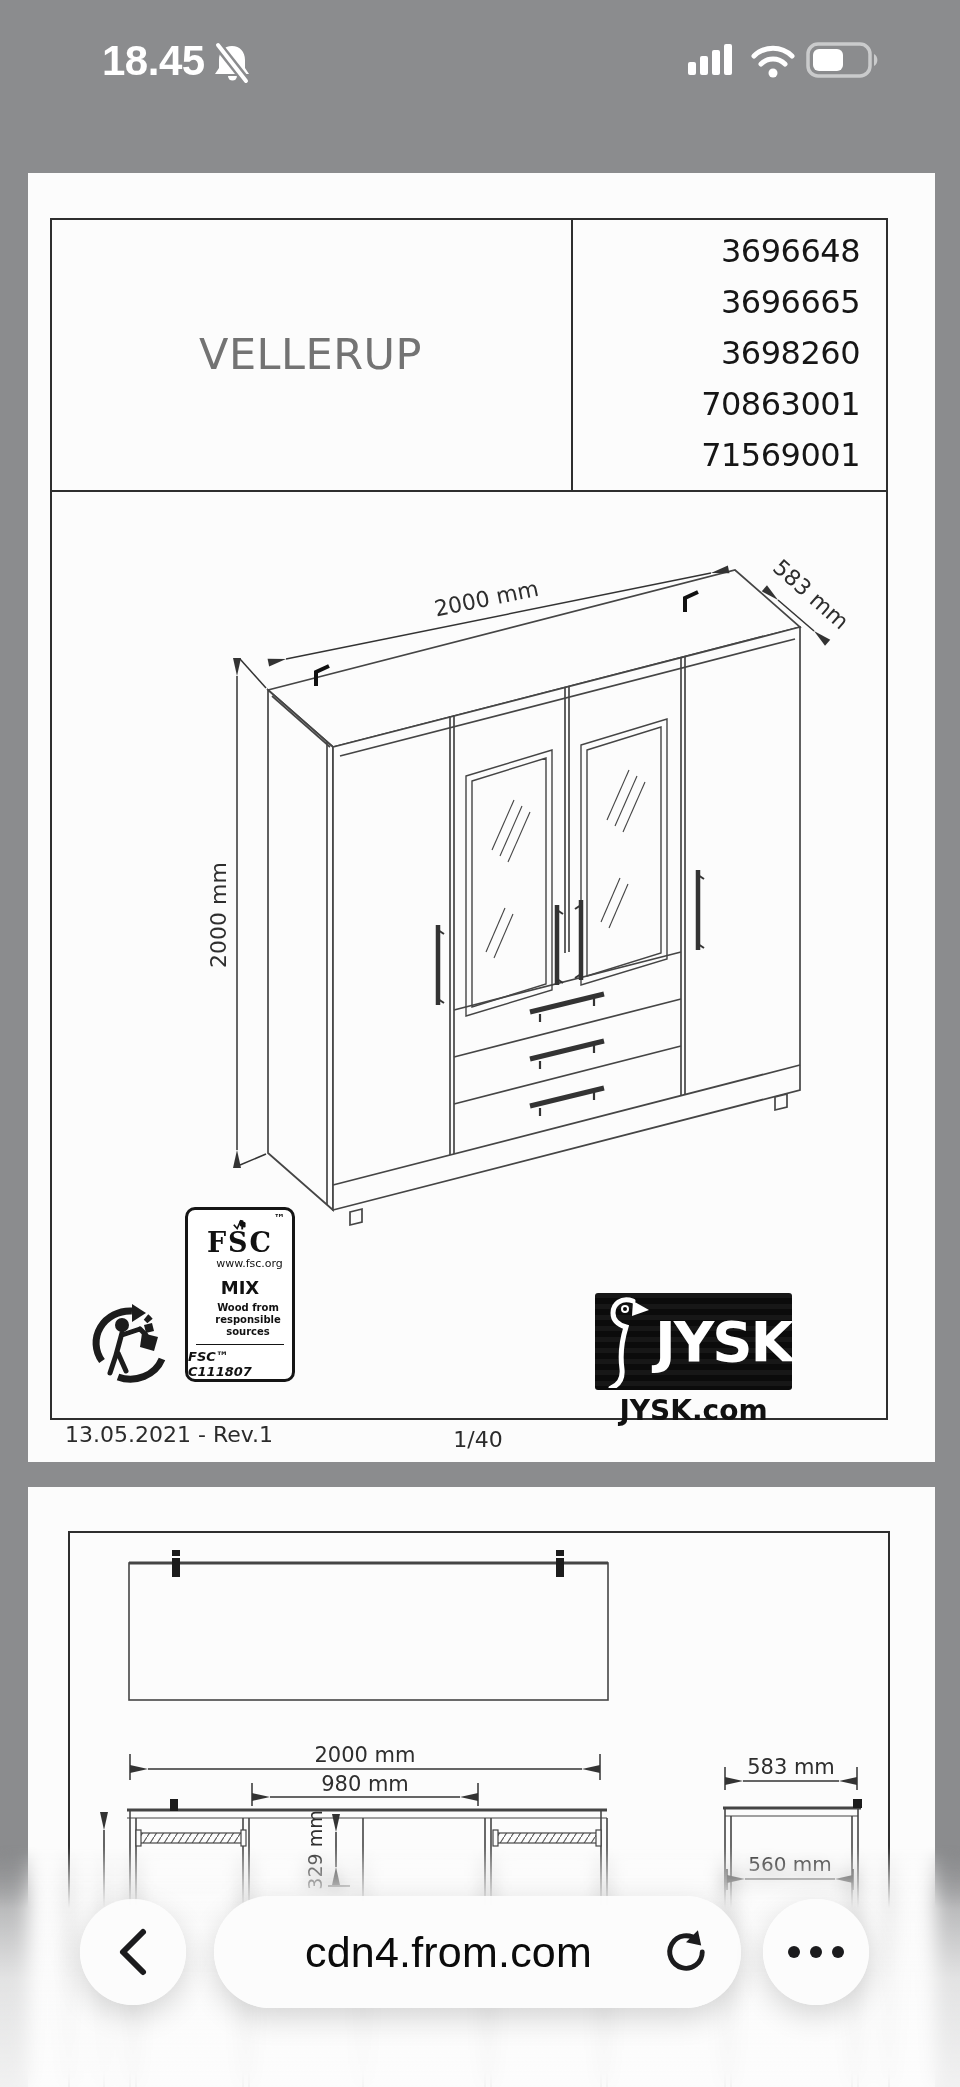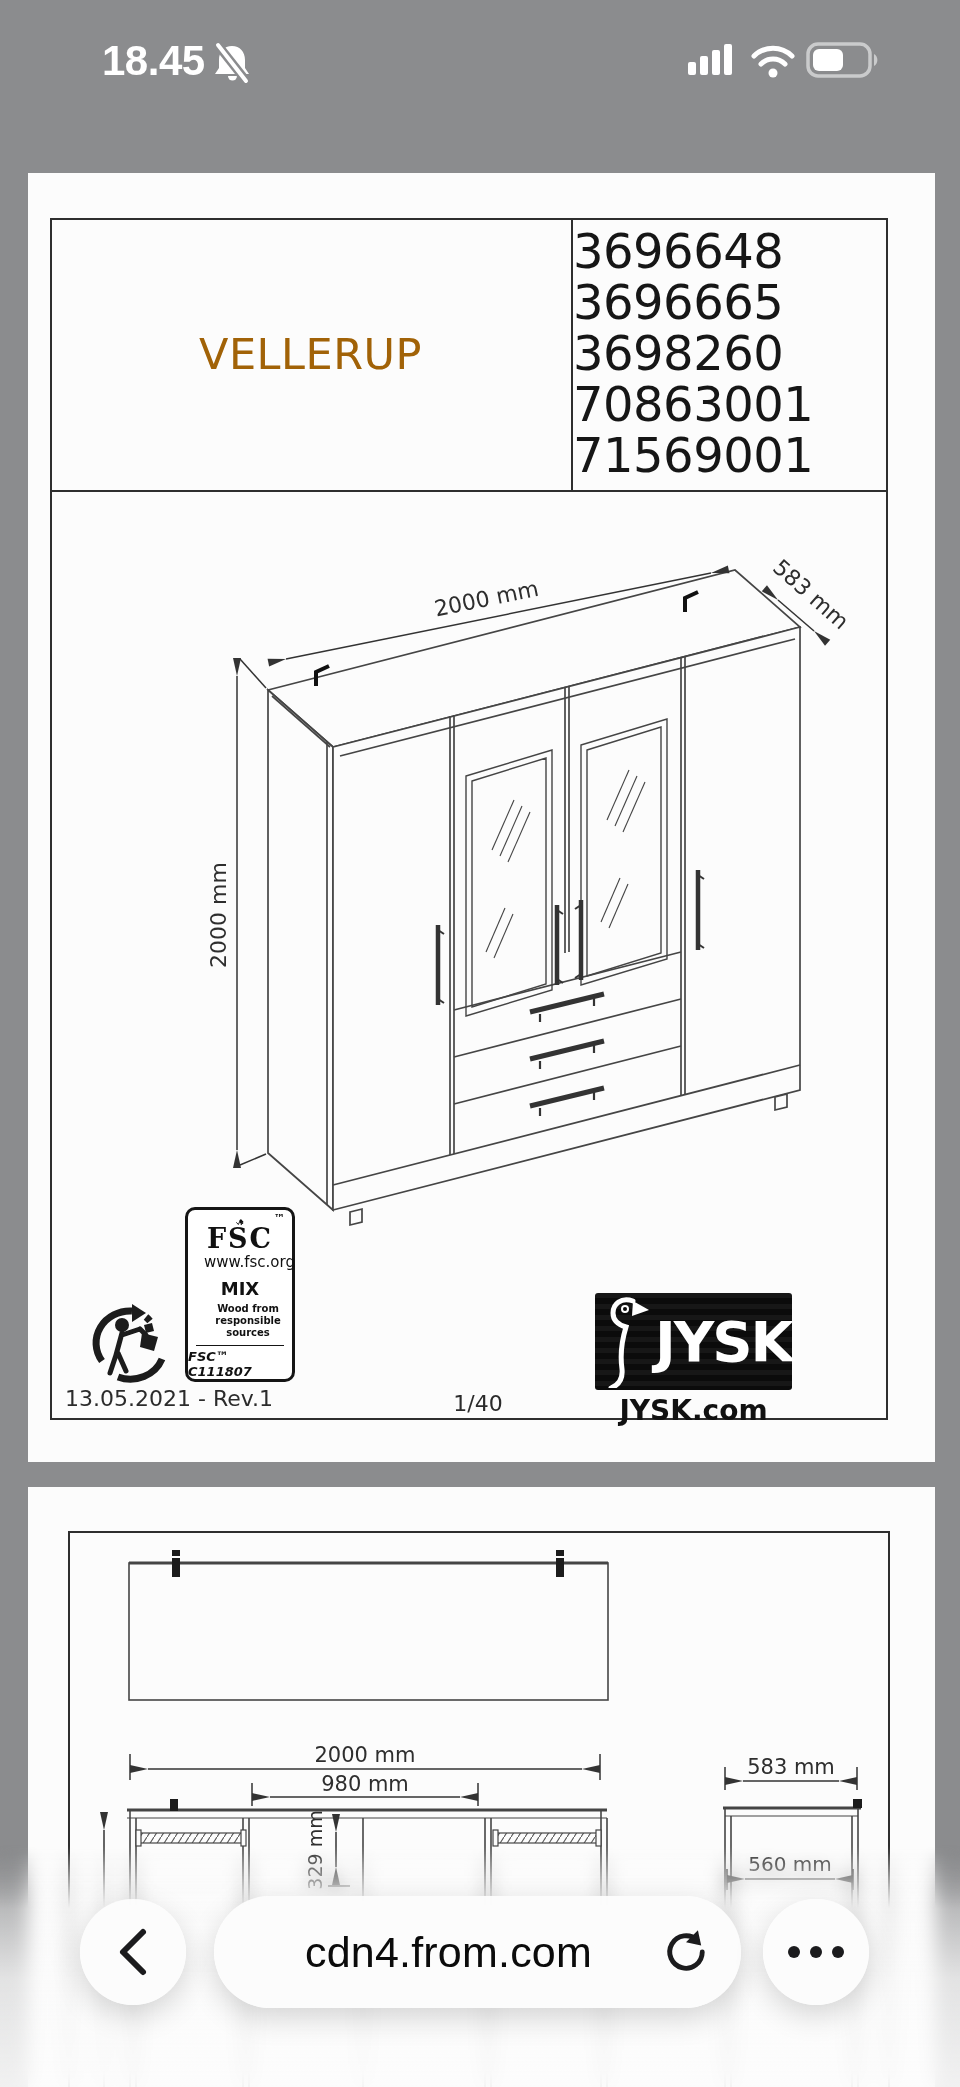--- a/index.html
+++ b/index.html
@@ -6,30 +6,30 @@
   #screen{position:relative;width:960px;height:2087px;background:#8b8c8e;overflow:hidden;
           font-family:"DejaVu Sans",sans-serif;}
   .abs{position:absolute;}
   
   .status-time{color:#fff;font-family:"Liberation Sans",sans-serif;font-weight:700;
                font-size:42px;letter-spacing:-.5px;}
   
   .paper{position:absolute;background:#fcfcfc;}
   .frame{position:absolute;border:2px solid #2e2e2e;box-sizing:border-box;background:transparent;}
   .vellerup{display:flex;align-items:center;justify-content:center;
-            font-size:43px;color:#a16207;letter-spacing:.5px;}
-  .numbers{box-sizing:border-box;padding:8px 26px 16px 0;
-           font-size:48px;line-height:51px;color:#161616;letter-spacing:-.5px;}
-  .doc-small{color:#2b2b2b;}
+            font-size:43px;color:#737373;letter-spacing:.5px;}
+  .numbers{box-sizing:border-box;text-align:right;padding:8px 26px 16px 0;
+           font-size:32px;line-height:51px;color:#161616;letter-spacing:-.5px;}
+  .doc-small{color:#2b2b2b;margin-top:36px;}
   
   .fsc-box{box-sizing:border-box;border:3px solid #151515;border-radius:10px;background:#fff;
            display:flex;flex-direction:column;align-items:center;color:#111;}
   .fsc-tm{align-self:flex-end;font-size:11px;font-weight:700;margin:2px 7px -4px 0;}
   .fsc-name{font-family:"DejaVu Serif",serif;font-weight:700;font-size:27px;line-height:26px;letter-spacing:2px;}
-  .fsc-url{font-size:15px;margin-top:1px;margin-left:19px;}
+  .fsc-url{font-size:11px;margin-top:1px;margin-left:19px;}
   .fsc-mix{font-size:18px;font-weight:700;margin-top:7px;}
   .fsc-desc{font-size:10px;font-weight:700;line-height:12px;text-align:center;margin-top:4px;margin-left:16px;}
   .fsc-div{width:84%;height:2px;background:#151515;margin:6px 0 4px 0;}
   .fsc-code{font-size:13px;font-weight:700;font-style:italic;}
   
   .jysk-box{box-sizing:border-box;background:
       repeating-linear-gradient(180deg,#171717 0 5px,#0b0b0b 5px 11px);
       border-radius:3px;display:flex;align-items:center;justify-content:space-between;}
   .jysk-word{color:#fff;font-weight:800;font-size:56px;letter-spacing:-2px;line-height:1;}
   .jysk-site{text-align:center;font-weight:700;font-size:28px;color:#111;}

